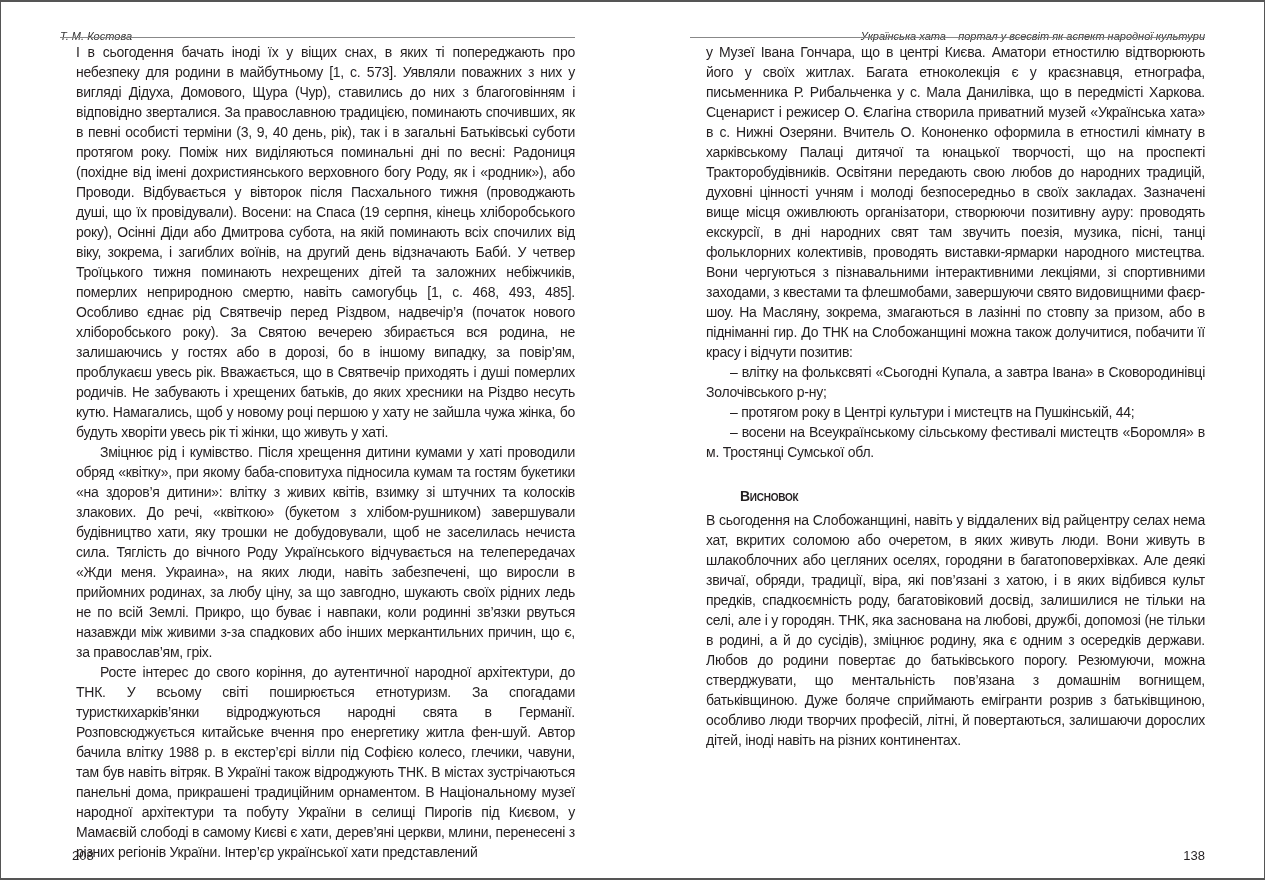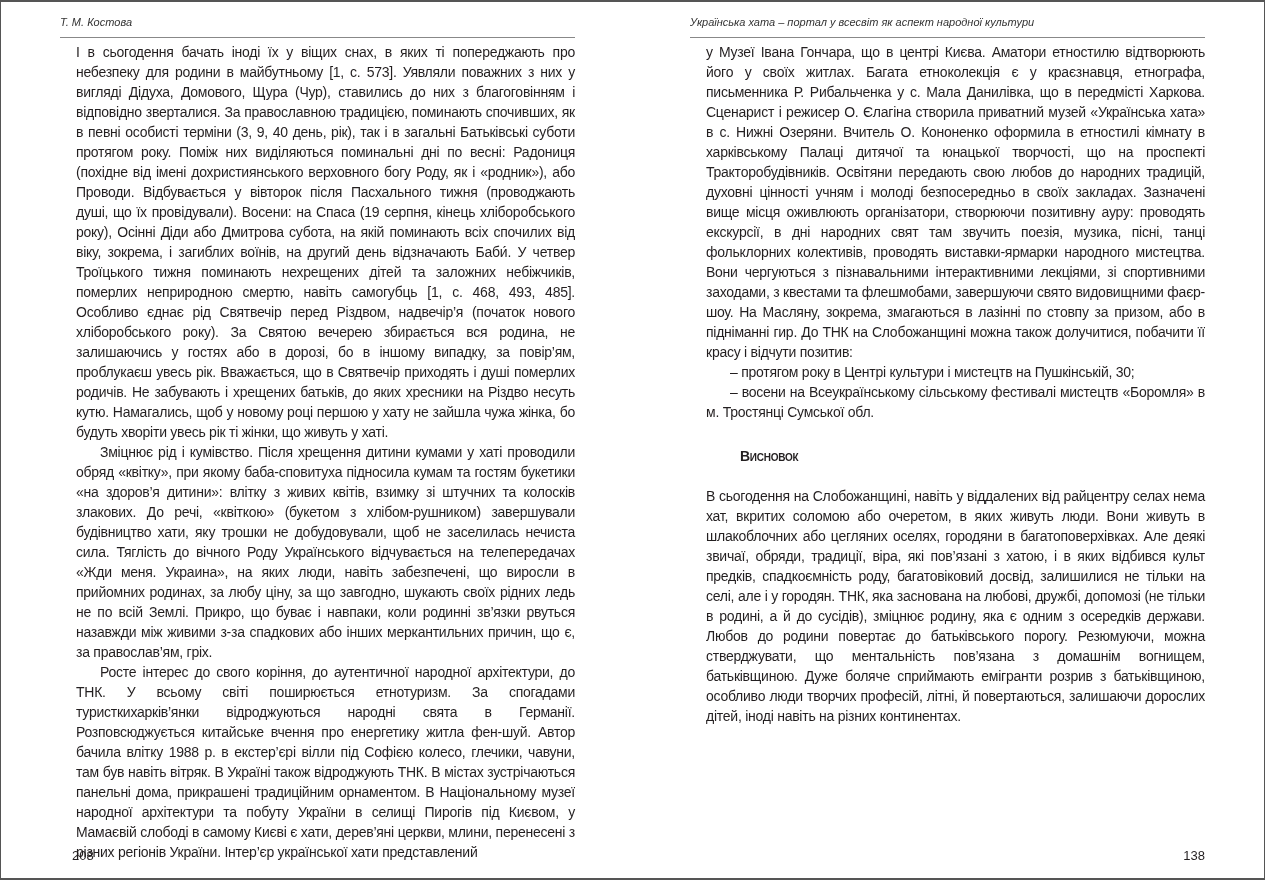--- a/index.html
+++ b/index.html
@@ -17,41 +17,41 @@
     border-bottom: 2px solid #555;
     box-sizing: border-box;
   }
   .page {
     position: absolute; top: 0; height: 882px;
   }
   .page.left { left: 60px; width: 411px; }
   .page.right { left: 690px; width: 515px; }
   .page.left { width: 515px; }
   .running-head {
-    position: absolute; top: 15px; left: 0; right: 0;
+    position: absolute; top: 29px; left: 0; right: 0;
     font-size: 11px; font-style: italic; color: #333;
     height: 15px; line-height: 15px;
   }
-  .page.right .running-head { text-align: left; }
+  .page.right .running-head { text-align: right; }
   .head-rule {
     position: absolute; top: 37px; left: 0; right: 0;
     height: 0; border-top: 1.5px solid #888;
   }
   .body {
     position: absolute; top: 42px; left: 16px; right: 0;
     font-size: 14px; line-height: 20px;
     text-align: justify;
     font-stretch: condensed;
     letter-spacing: -0.25px;
   }
   .body p { margin: 0; }
   .body p.indent { text-indent: 24px; }
   .heading {
     font-weight: bold; font-size: 14px;
-    margin-top: 24px; margin-bottom: 20px;
+    margin-top: 24px; margin-bottom: 4px;
     font-variant: small-caps;
     padding-left: 34px;
   }
   .folio {
     position: absolute; top: 848px;
     font-size: 13px;
   }
   .page.left .folio { left: 12px; }
   .page.right .folio { right: 0; }
 </style>
@@ -69,19 +69,20 @@
     <p class="indent">Росте інтерес до свого коріння, до аутентичної народної архітектури, до ТНК. У всьому світі поширюється етнотуризм. За спогадами туристкихарків’янки відроджуються народні свята в Германії. Розповсюджується китайське вчення про енергетику житла фен-шуй. Автор бачила влітку 1988 р. в екстер’єрі вілли під Софією колесо, глечики, чавуни, там був навіть вітряк. В Україні також відроджують ТНК. В містах зустрічаються панельні дома, прикрашені традиційним орнаментом. В Національному музеї народної архітектури та побуту України в селищі Пирогів під Києвом, у Мамаєвій слободі в самому Києві є хати, дерев’яні церкви, млини, перенесені з різних регіонів України. Інтер’єр української хати представлений</p>
   </div>
   <div class="folio">208</div>
 </div>
 
 <div class="page right">
   <div class="running-head">Українська хата – портал у всесвіт як аспект народної культури</div>
   <div class="head-rule"></div>
   <div class="body">
     <p>у Музеї Івана Гончара, що в центрі Києва. Аматори етностилю відтворюють його у своїх житлах. Багата етноколекція є у краєзнавця, етнографа, письменника Р. Рибальченка у с. Мала Данилівка, що в передмісті Харкова. Сценарист і режисер О. Єлагіна створила приватний музей «Українська хата» в с. Нижні Озеряни. Вчитель О. Кононенко оформила в етностилі кімнату в харківському Палаці дитячої та юнацької творчості, що на проспекті Тракторобудівників. Освітяни передають свою любов до народних традицій, духовні цінності учням і молоді безпосередньо в своїх закладах. Зазначені вище місця оживлюють організатори, створюючи позитивну ауру: проводять екскурсії, в дні народних свят там звучить поезія, музика, пісні, танці фольклорних колективів, проводять виставки-ярмарки народного мистецтва. Вони чергуються з пізнавальними інтерактивними лекціями, зі спортивними заходами, з квестами та флешмобами, завершуючи свято видовищними фаєр-шоу. На Масляну, зокрема, змагаються в лазінні по стовпу за призом, або в підніманні гир. До ТНК на Слобожанщині можна також долучитися, побачити її красу і відчути позитив:</p>
-    <p class="indent">– протягом року в Центрі культури і мистецтв на Пушкінській, 30;</p>
+    <p class="indent">– влітку на фольксвяті «Сьогодні Купала, а завтра Івана» в Сковородинівці Золочівського р-ну;</p>
+    <p class="indent">– протягом року в Центрі культури і мистецтв на Пушкінській, 44;</p>
     <p class="indent">– восени на Всеукраїнському сільському фестивалі мистецтв «Боромля» в м. Тростянці Сумської обл.</p>
     <div class="heading">Висновок</div>
     <p>В сьогодення на Слобожанщині, навіть у віддалених від райцентру селах нема хат, вкритих соломою або очеретом, в яких живуть люди. Вони живуть в шлакоблочних або цегляних оселях, городяни в багатоповерхівках. Але деякі звичаї, обряди, традиції, віра, які пов’язані з хатою, і в яких відбився культ предків, спадкоємність роду, багатовіковий досвід, залишилися не тільки на селі, але і у городян. ТНК, яка заснована на любові, дружбі, допомозі (не тільки в родині, а й до сусідів), зміцнює родину, яка є одним з осередків держави. Любов до родини повертає до батьківського порогу. Резюмуючи, можна стверджувати, що ментальність пов’язана з домашнім вогнищем, батьківщиною. Дуже боляче сприймають емігранти розрив з батьківщиною, особливо люди творчих професій, літні, й повертаються, залишаючи дорослих дітей, іноді навіть на різних континентах.</p>
   </div>
   <div class="folio">138</div>
 </div>
 
 </body></html>

